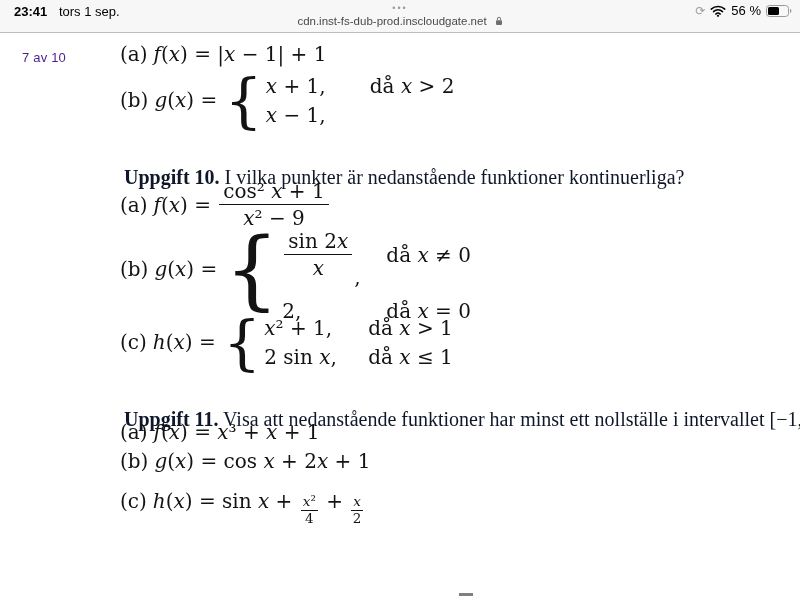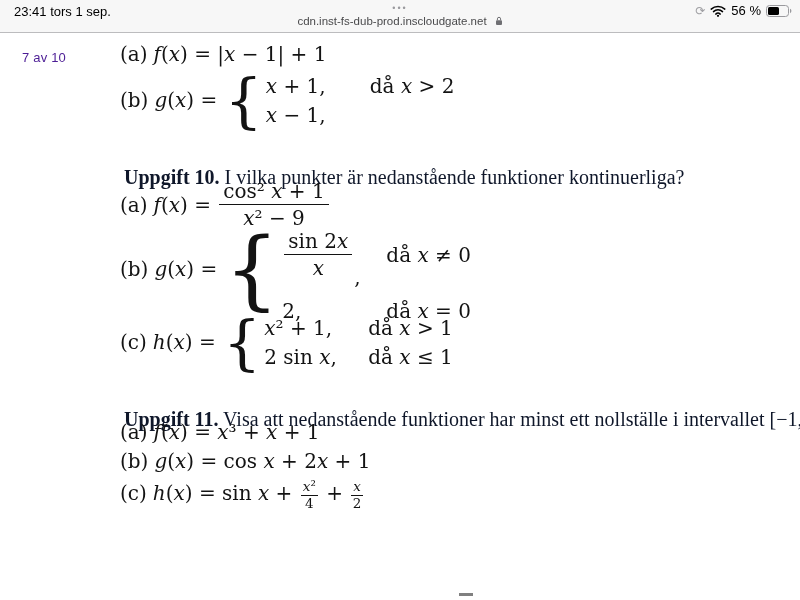--- a/index.html
+++ b/index.html
@@ -32,30 +32,30 @@
   .case-row .expr { display:inline-flex; align-items:center; min-width:104px; }
 
   .frac { display:inline-flex; flex-direction:column; align-items:center;
           line-height:1.25; margin:16px 2px; }
   .frac .num { border-bottom:1.4px solid #131313; padding:0 4px 0; }
   .frac .den { padding-top:1px; }
   .comma-low { align-self:flex-end; margin-bottom:8px; }
 
   .sfrac { display:inline-flex; flex-direction:column; align-items:center;
            font-size:13.5px; line-height:1.15; margin:0 2px; transform:translateY(2px); }
-  .sfrac .num { border-bottom:1.2px solid #131313; padding:0 2px; }
+  .sfrac .num { border-bottom:1.2px solid #131313; padding:0 2px;margin-top:15px; }
 
   .frag { position:absolute; left:459px; top:593px; width:14px; height:3px;
           background:#808080; }
 
   
   .toolbar { position:absolute; top:0; left:0; right:0; height:33px;
              background:#f7f7f7; border-bottom:1px solid #bcbcbe; }
   .sb-left { position:absolute; left:14px; top:4px; font-size:13px; color:#000; }
-  .sb-time { font-weight:400; }
+  .sb-time { font-weight:700; margin-right:8px; }
   .tab-dots { position:absolute; top:3px; left:0; right:0; text-align:center;
               font-size:9px; letter-spacing:2px; color:#9a9a9e; }
   .url-row { position:absolute; top:15px; left:0; right:0; display:flex;
              justify-content:center; align-items:center; gap:8px;
              font-size:11.5px; color:#4a4a4c; }
   .sb-right { position:absolute; right:8px; top:3px; display:flex;
               align-items:center; gap:5px; font-size:13px; color:#000; }
   .rot-icon { color:#a0a0a4; font-size:12px; line-height:1; }
   svg { display:block; }
 </style>

